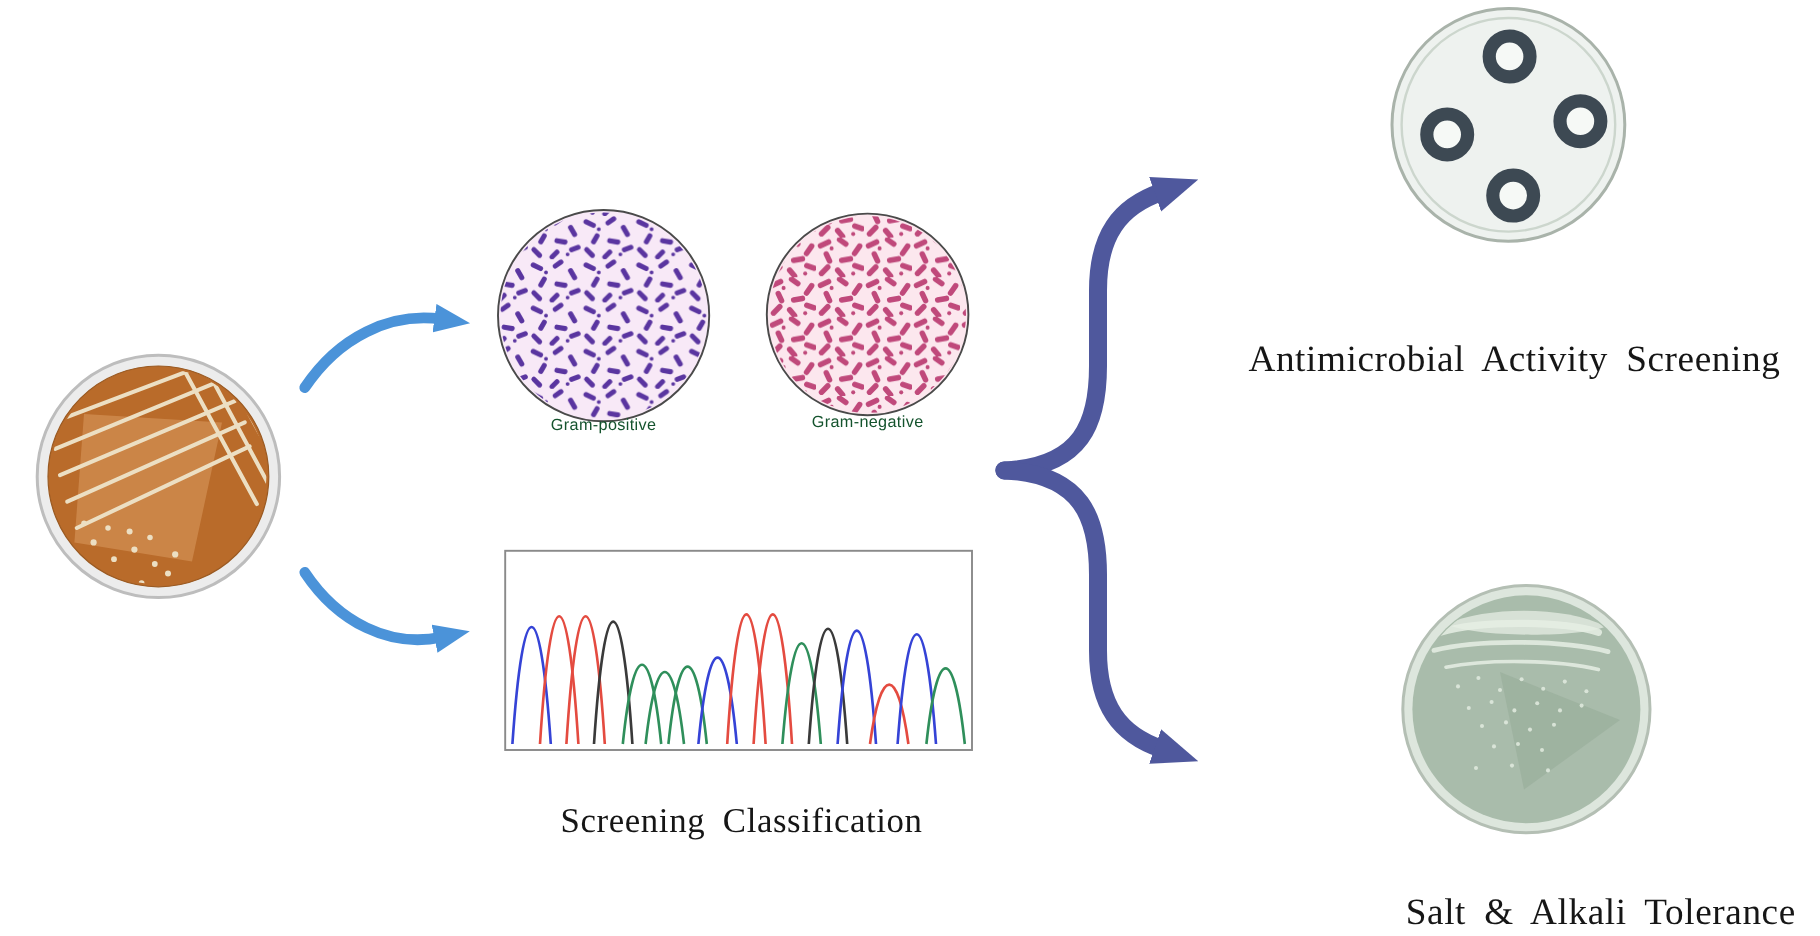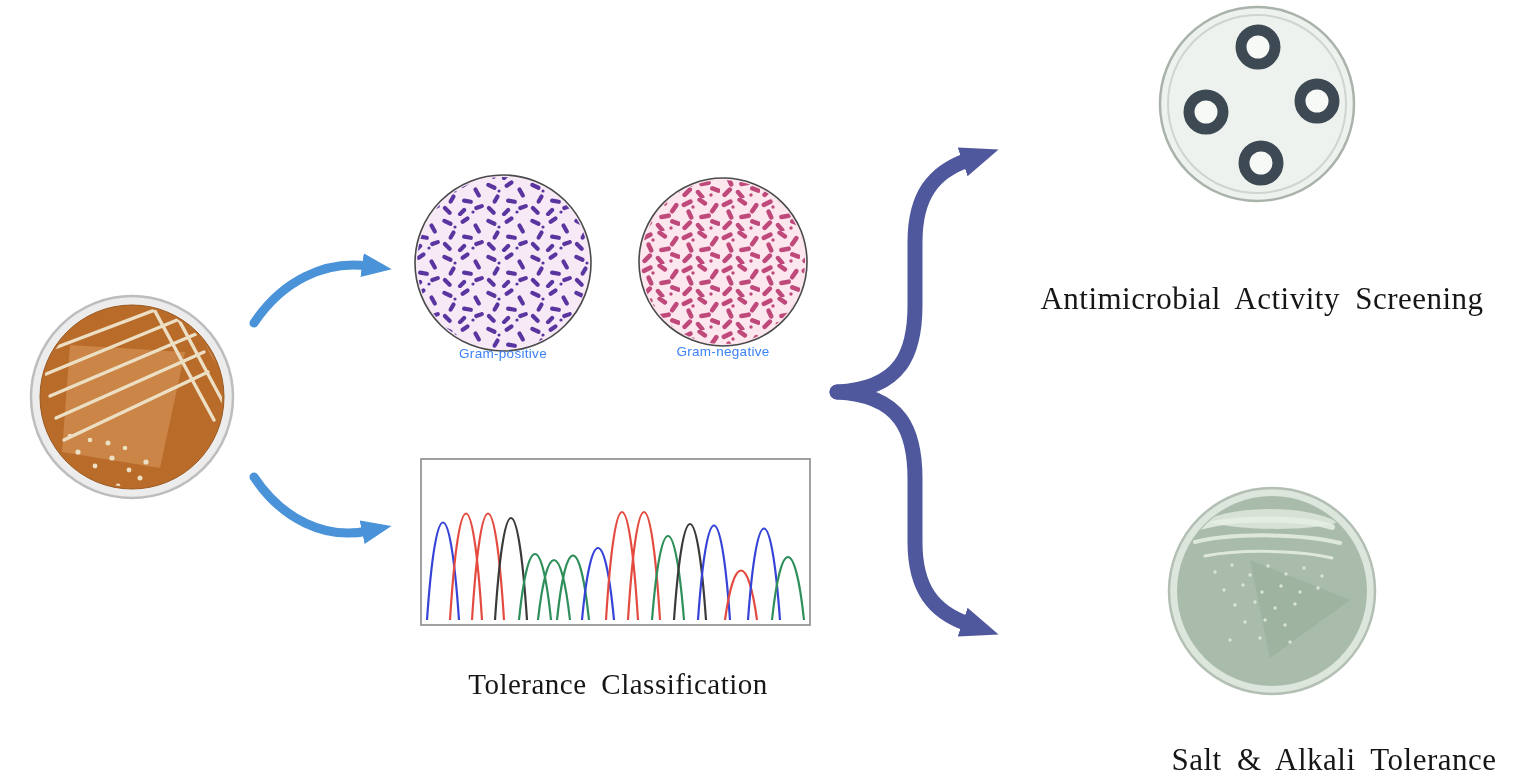--- a/index.html
+++ b/index.html
@@ -33,21 +33,21 @@
   .salt-dot{fill:#e2ebe0;opacity:.85;}
   .salt-shade{fill:#8fa491;opacity:.4;}
 
   
   .label{position:absolute;transform:translateX(-50%);white-space:nowrap;color:var(--textDark);}
   .serif-lg{font-family:"Liberation Serif","DejaVu Serif",serif;font-size:31px;
             letter-spacing:.5px;word-spacing:7px;}
   .serif-md{font-family:"Liberation Serif","DejaVu Serif",serif;font-size:29px;
             letter-spacing:.5px;word-spacing:7px;}
   .small-sans{font-family:"Liberation Sans","DejaVu Sans",sans-serif;font-size:13.5px;
-              color:#3b82f6;letter-spacing:.3px;}
+              color:#14532d;letter-spacing:.3px;}
 </style>
 </head>
 <body>
 
 <div id="figure">
 
   <svg width="1517" height="780" viewBox="0 0 1517 780">
     <defs>
       <clipPath id="clipStrain">
           <circle cx="132" cy="397" r="90"></circle>
@@ -216,18 +216,18 @@
         </g>
       </g>
     </g>
   </svg>
 
 
   <div class="label small-sans" style="left:503px;top:346px;">Gram-positive</div>
 
   <div class="label small-sans" style="left:723px;top:344px;">Gram-negative</div>
 
-  <div class="label serif-md" style="left:618px;top:668px;">Tolerance Classification</div>
+  <div class="label serif-md" style="left:618px;top:668px;">Screening Classification</div>
 
   <div class="label serif-lg" style="left:1262px;top:258px;margin-top:23px;">Antimicrobial Activity Screening</div>
 
   <div class="label serif-lg" style="left:1334px;top:742px;">Salt &amp; Alkali Tolerance</div>
 </div>
 
 </body></html>

